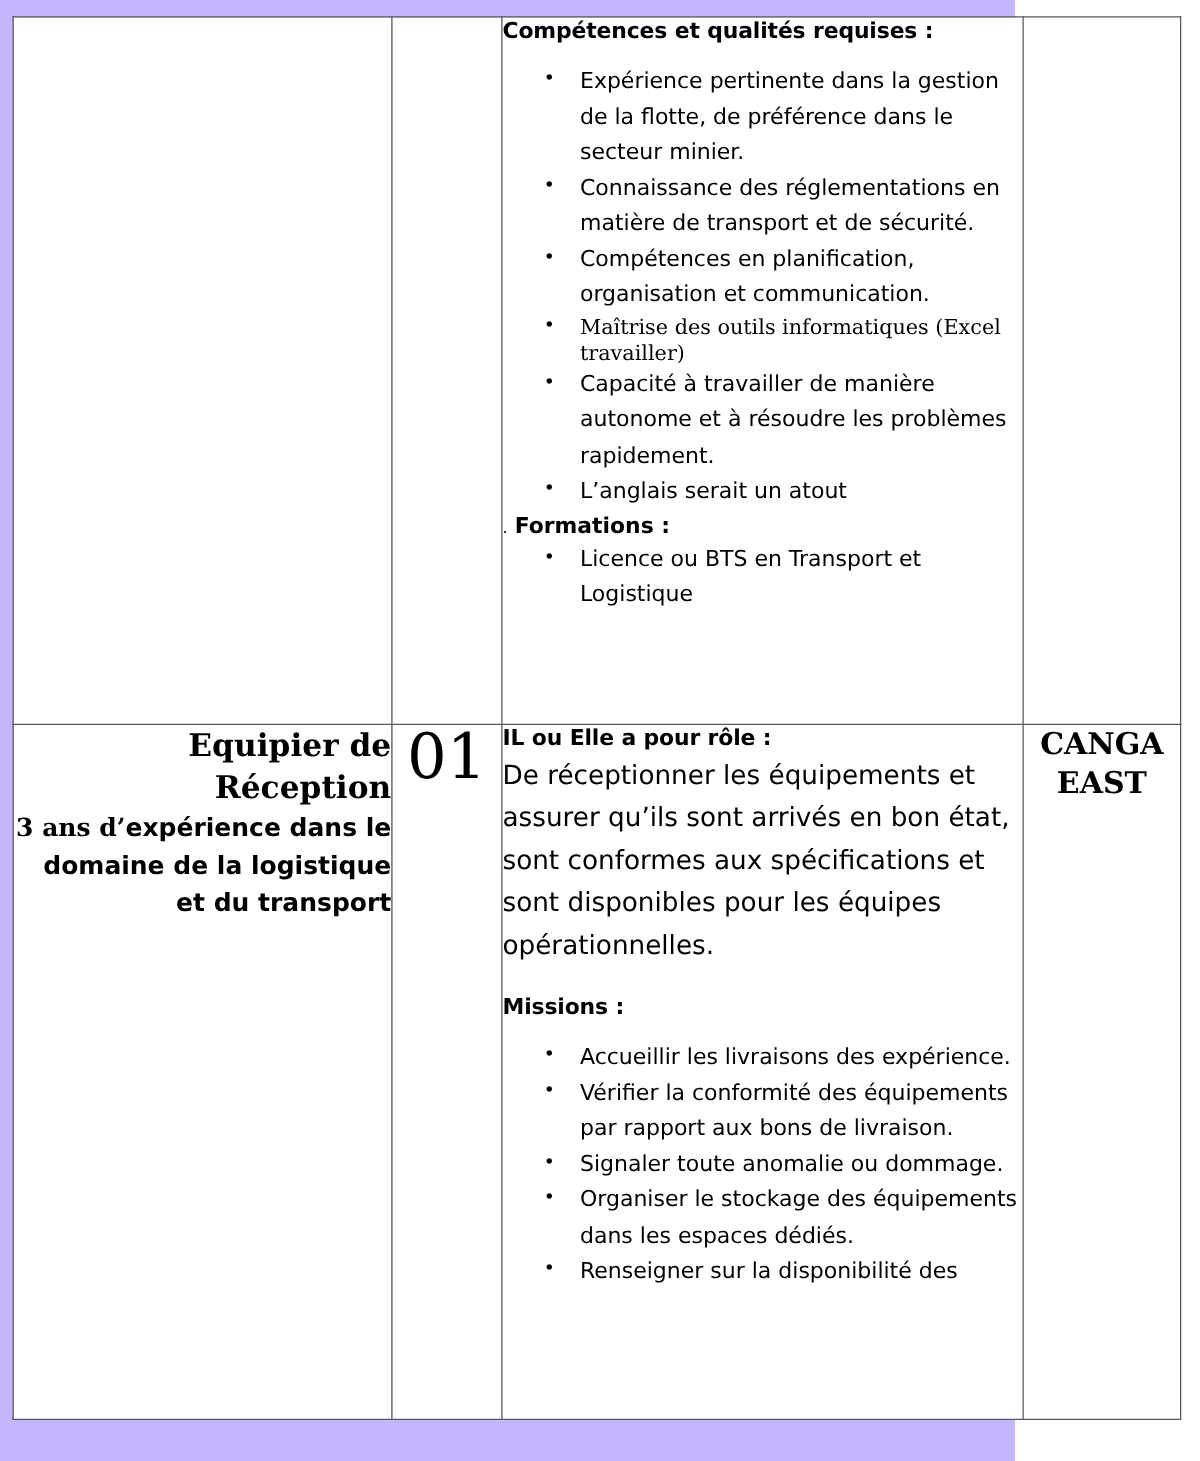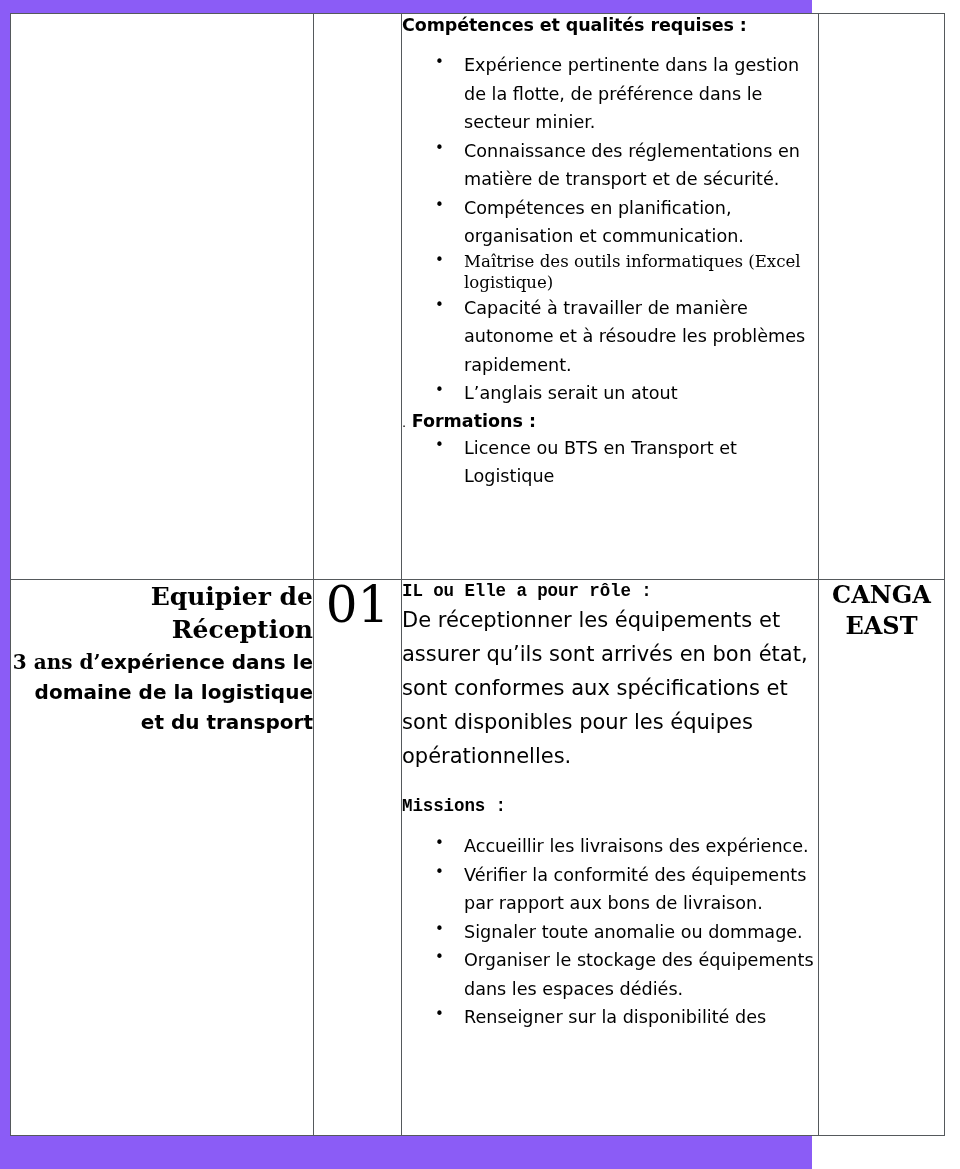--- a/index.html
+++ b/index.html
@@ -12,21 +12,21 @@
     height: 1169px;
     font-family: "DejaVu Sans", sans-serif;
     color: #000000;
     overflow: hidden;
   }
 
   .page {
     position: relative;
     width: 812px;
     height: 1169px;
-    background: #8b5cf6;
+    background: #c4b5fd;
   }
 
   
   .job-table {
     position: absolute;
     left: 10px;
     top: 13px;
     width: 934px;
     border-collapse: collapse;
     table-layout: fixed;
@@ -52,21 +52,21 @@
   }
 
   .sect-head {
     font-family: "DejaVu Sans", sans-serif;
     font-weight: bold;
     font-size: 17.5px;
     line-height: 1.32;
     margin: 0 0 4px 0;
     letter-spacing: -0.1px;
   }
-  .sect-head.tight { margin-bottom: 0; font-family: Liberation Mono, monospace; }
+  .sect-head.tight { margin-bottom: 0; }
 
   .lead-dot-head {
     font-size: 17.5px;
     line-height: 1.32;
     margin: 2px 0 1px 0;
   }
   .lead-dot-head .dot {
     font-weight: normal;
     font-size: 13px;
   }
@@ -180,21 +180,21 @@
         <td class="cell-num"></td>
 
         <td class="cell-body">
 
           <p class="sect-head">Compétences et qualités requises :</p>
 
           <ul class="blist gap-top">
             <li>Expérience pertinente dans la gestion de la flotte, de préférence dans le secteur minier.</li>
             <li>Connaissance des réglementations en matière de transport et de sécurité.</li>
             <li>Compétences en planification, organisation et communication.</li>
-            <li class="serif">Maîtrise des outils informatiques (Excel logistique)</li>
+            <li class="serif">Maîtrise des outils informatiques (Excel travailler)</li>
             <li>Capacité à travailler de manière autonome et à résoudre les problèmes rapidement.</li>
             <li>L’anglais serait un atout</li>
           </ul>
 
           <p class="lead-dot-head"><span class="dot">.</span> <span class="bold">Formations :</span></p>
 
           <ul class="blist">
             <li>Licence ou BTS en Transport et Logistique</li>
           </ul>
 

